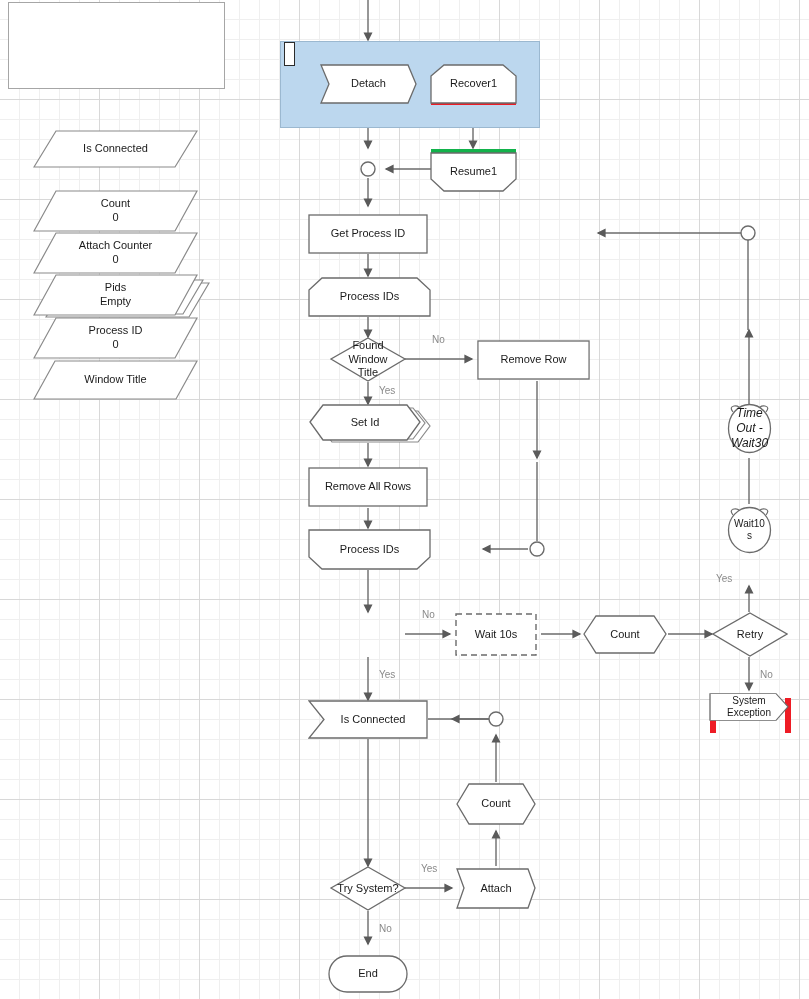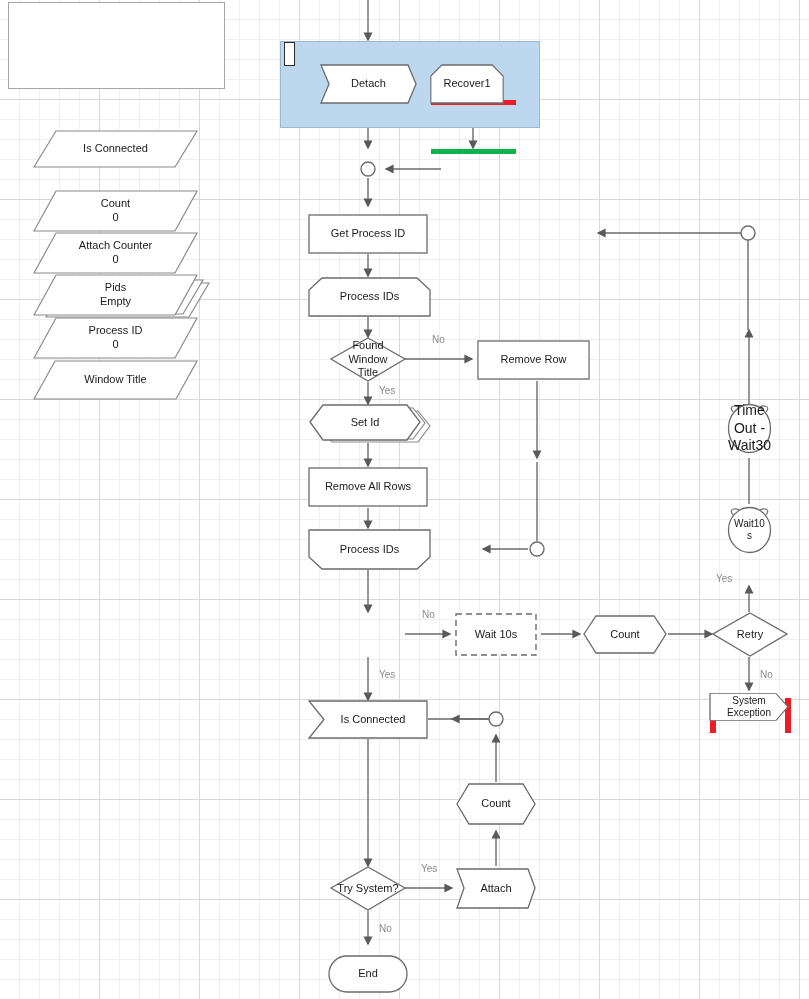--- a/index.html
+++ b/index.html
@@ -171,28 +171,34 @@
     <span class="lbl">Window Title</span>
   </div>
 
   <div class="node" style="left:320px;top:64px;width:97px;height:40px;">
     <svg class="shp" viewBox="0 0 97 40" preserveAspectRatio="none">
         <polygon points="1,1 88,1 96,20 88,39 1,39 9,20" fill="#fff" stroke="#6b6b6b" stroke-width="1.3"></polygon>
       </svg>
     <span class="lbl">Detach</span>
   </div>
 
-  <div class="node" style="left:430px;top:64px;width:74px;height:40px;">
+  <div class="node" style="left:430px;top:64px;width:87px;height:40px;">
     <svg class="shp" viewBox="0 0 87 40" preserveAspectRatio="none">
         <polygon points="1,12 14,1 73,1 86,12 86,39 1,39" fill="#fff" stroke="#6b6b6b" stroke-width="1.3"></polygon>
       </svg>
     <span class="lbl">Recover1</span>
   </div>
   <div class="barred" style="left:431px;top:100px;width:85px;height:5px;"></div>
 
+  <div class="node" style="left:430px;top:152px;width:87px;height:40px;">
+    <svg class="shp" viewBox="0 0 87 40" preserveAspectRatio="none">
+        <polygon points="1,1 86,1 86,27 73,39 14,39 1,27" fill="#fff" stroke="#6b6b6b" stroke-width="1.3"></polygon>
+      </svg>
+    <span class="lbl">Resume1</span>
+  </div>
   <div class="bargreen" style="left:431px;top:149px;width:85px;height:5px;"></div>
 
   <div class="node" style="left:308px;top:214px;width:120px;height:40px;">
     <svg class="shp" viewBox="0 0 120 40" preserveAspectRatio="none">
         <rect x="1" y="1" width="118" height="38" fill="#fff" stroke="#6b6b6b" stroke-width="1.3"></rect>
       </svg>
     <span class="lbl">Get Process ID</span>
   </div>
 
   <div class="node" style="left:308px;top:277px;width:123px;height:40px;">
@@ -263,21 +269,21 @@
     <span class="lbl">Count</span>
   </div>
 
   <div class="node" style="left:712px;top:612px;width:76px;height:45px;">
     <svg class="shp" viewBox="0 0 76 45" preserveAspectRatio="none">
         <polygon points="38,1 75,22 38,44 1,22" fill="#fff" stroke="#6b6b6b" stroke-width="1.3"></polygon>
       </svg>
     <span class="lbl">Retry</span>
   </div>
 
-  <div class="node" style="left:727px;top:403px;width:45px;height:51px;font-size:14px;">
+  <div class="node" style="left:727px;top:403px;width:45px;height:51px;font-size:12px;font-style:italic;">
     <svg class="shp" style="overflow:visible;" viewBox="0 0 45 51" preserveAspectRatio="none">
       <path d="M6,9 q-4,-5 1,-6 q5,-1 7,4" fill="#fff" stroke="#6b6b6b" stroke-width="1.2"></path>
       <path d="M39,9 q4,-5 -1,-6 q-5,-1 -7,4" fill="#fff" stroke="#6b6b6b" stroke-width="1.2"></path>
       <ellipse cx="22.5" cy="25.5" rx="21" ry="24" fill="#fff" stroke="#6b6b6b" stroke-width="1.3"></ellipse>
     </svg>
     <span class="lbl" style="width:58px;">Time
 Out -
 Wait30</span>
   </div>
 

